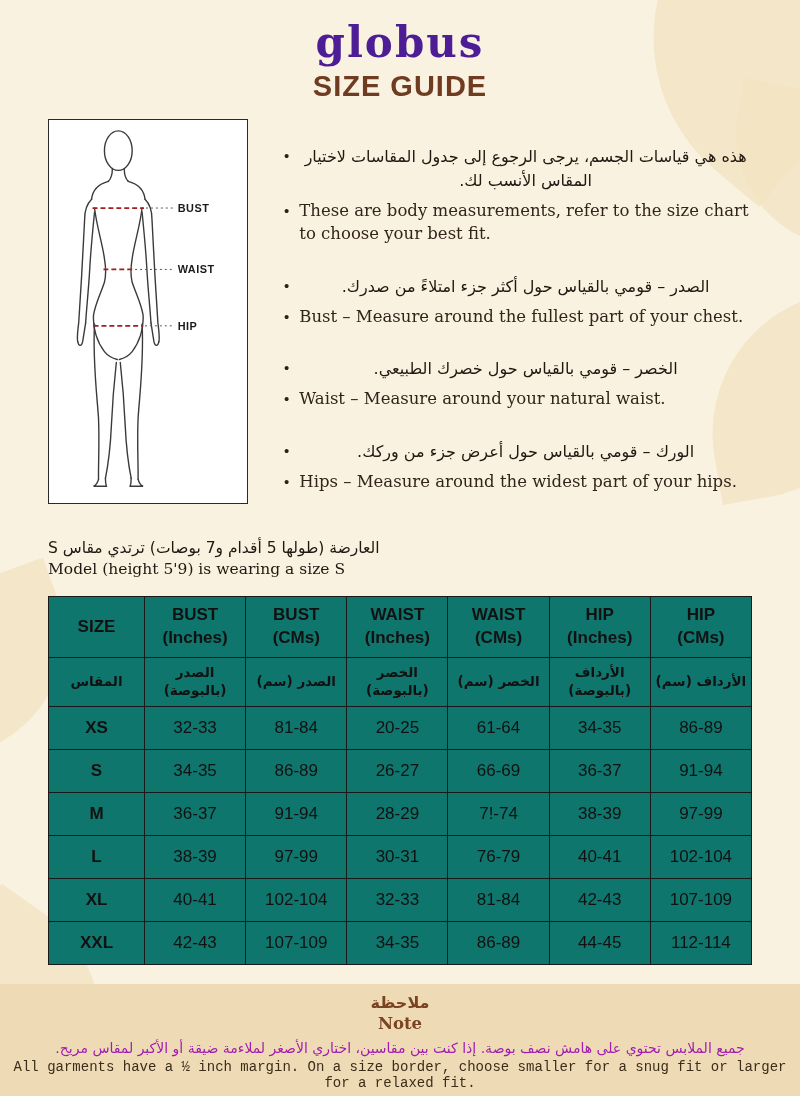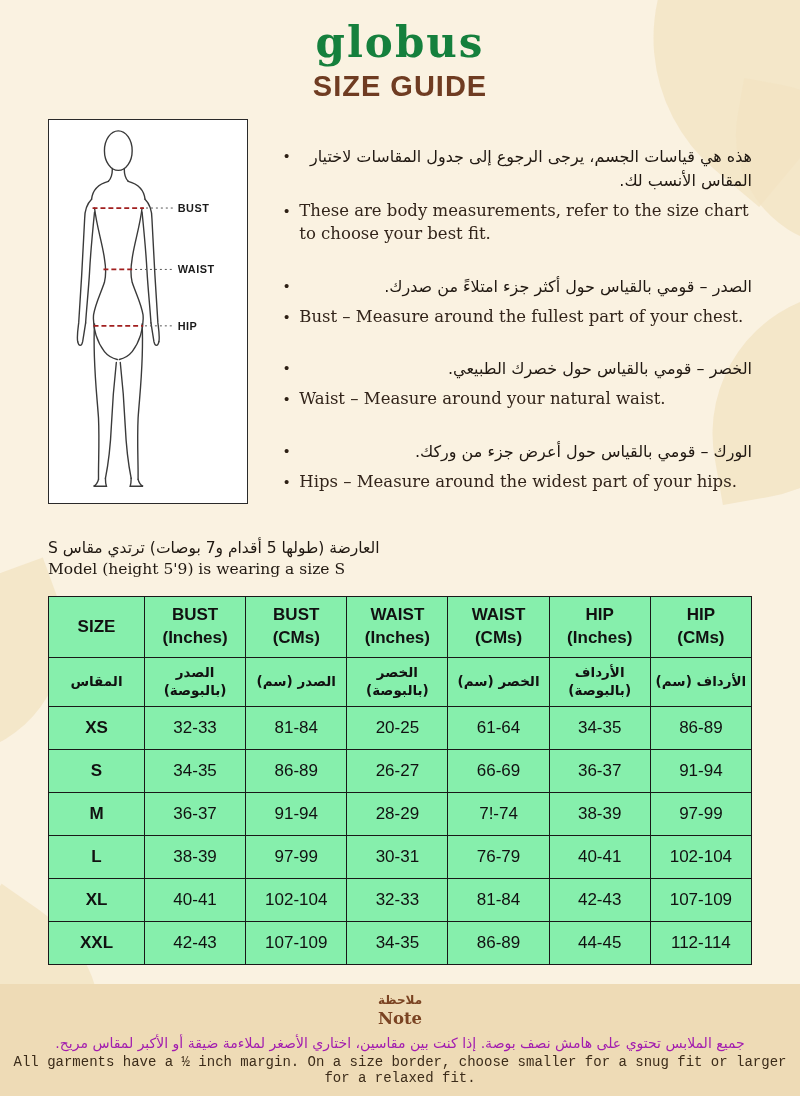--- a/index.html
+++ b/index.html
@@ -14,21 +14,21 @@
   .leaf-tr2{width:150px;height:150px;top:90px;right:-80px;transform:rotate(10deg);}
   .leaf-r{width:190px;height:190px;top:300px;right:-95px;transform:rotate(80deg);}
   .leaf-l{width:160px;height:160px;top:580px;left:-85px;transform:rotate(250deg);}
   .leaf-bl{width:190px;height:190px;bottom:-15px;left:-70px;transform:rotate(215deg);}
   .leaf-br{width:170px;height:170px;bottom:-55px;right:-60px;transform:rotate(125deg);}
   .content{position:relative;z-index:1;}
 
   .logo{
     text-align:center;padding-top:20px;
     font-family:"DejaVu Serif",serif;font-size:42px;font-weight:700;
-    color:#15803d;letter-spacing:2px;line-height:1.1;
+    color:#4c1d95;letter-spacing:2px;line-height:1.1;
   }
   .title{
     text-align:center;font-size:29px;font-weight:bold;color:#6f3c22;
     letter-spacing:1px;margin-top:4px;
   }
 
   .main{display:flex;padding:16px 48px 0 48px;gap:36px;}
   .figure-box{
     width:200px;height:385px;flex:none;background:#ffffff;
     border:1.5px solid #2a2a2a;box-sizing:border-box;
@@ -37,50 +37,50 @@
 
   .bullets{flex:1;padding-top:26px;}
   .group{margin-bottom:29px;}
   .item{display:flex;gap:10px;margin-bottom:7px;align-items:flex-start;}
   .dot{flex:none;font-size:15px;line-height:1.45;color:#2d2014;}
   .text-en{
     font-family:"DejaVu Serif",serif;font-size:16.5px;line-height:1.38;color:#32241a;
   }
   .text-ar{
     font-family:"DejaVu Sans",sans-serif;font-size:16px;line-height:1.5;
-    color:#201811;direction:rtl;text-align:right;width:100%;
+    color:#201811;direction:rtl;text-align:center;width:100%;
   }
 
   .model-note{padding:16px 68px 0 48px;}
   .model-ar{
     font-family:"DejaVu Sans",sans-serif;font-size:15.5px;color:#201811;
     direction:rtl;text-align:left;
   }
   .model-en{font-family:"DejaVu Serif",serif;font-size:15.5px;color:#201811;margin-top:3px;}
 
   table.size-table{
     margin:18px 48px 0 48px;width:704px;border-collapse:collapse;
-    background:#86efac;table-layout:fixed;
+    background:#0f766e;table-layout:fixed;
   }
   .size-table th,.size-table td{
     border:1.6px solid #191919;text-align:center;vertical-align:middle;padding:2px;
   }
   .en-cell{height:56px;font-size:17px;font-weight:bold;line-height:1.35;color:#111;}
   .ar-cell{
     height:44px;font-family:"DejaVu Sans",sans-serif;font-size:13.5px;font-weight:bold;
     line-height:1.3;color:#111;direction:rtl;
   }
   .size-table tbody th{height:38px;font-size:17px;font-weight:bold;color:#111;}
   .size-table tbody td{height:38px;font-size:17px;font-weight:normal;color:#111;}
 
   .note-band{
     position:absolute;left:0;right:0;bottom:0;height:112px;background:#eedbb6;
     text-align:center;z-index:2;padding-top:9px;box-sizing:border-box;
   }
-  .note-ar-h{font-family:"DejaVu Sans",sans-serif;font-weight:bold;font-size:12px;color:#7a4322;direction:rtl;}
+  .note-ar-h{font-family:"DejaVu Sans",sans-serif;font-weight:bold;font-size:16px;color:#7a4322;direction:rtl;}
   .note-en-h{font-family:"DejaVu Serif",serif;font-weight:bold;font-size:16.5px;color:#7a4322;margin-top:2px;}
   .note-ar-b{font-family:"DejaVu Sans",sans-serif;font-size:14px;color:#a21caf;margin-top:7px;direction:rtl;}
   .note-en-b{font-family:Liberation Mono, monospace;font-size:14px;color:#3c2c1a;margin-top:3px;}
 </style>
 </head>
 <body>
 
 <div class="page">
 
   <div class="decor leaf-tr1"></div>

